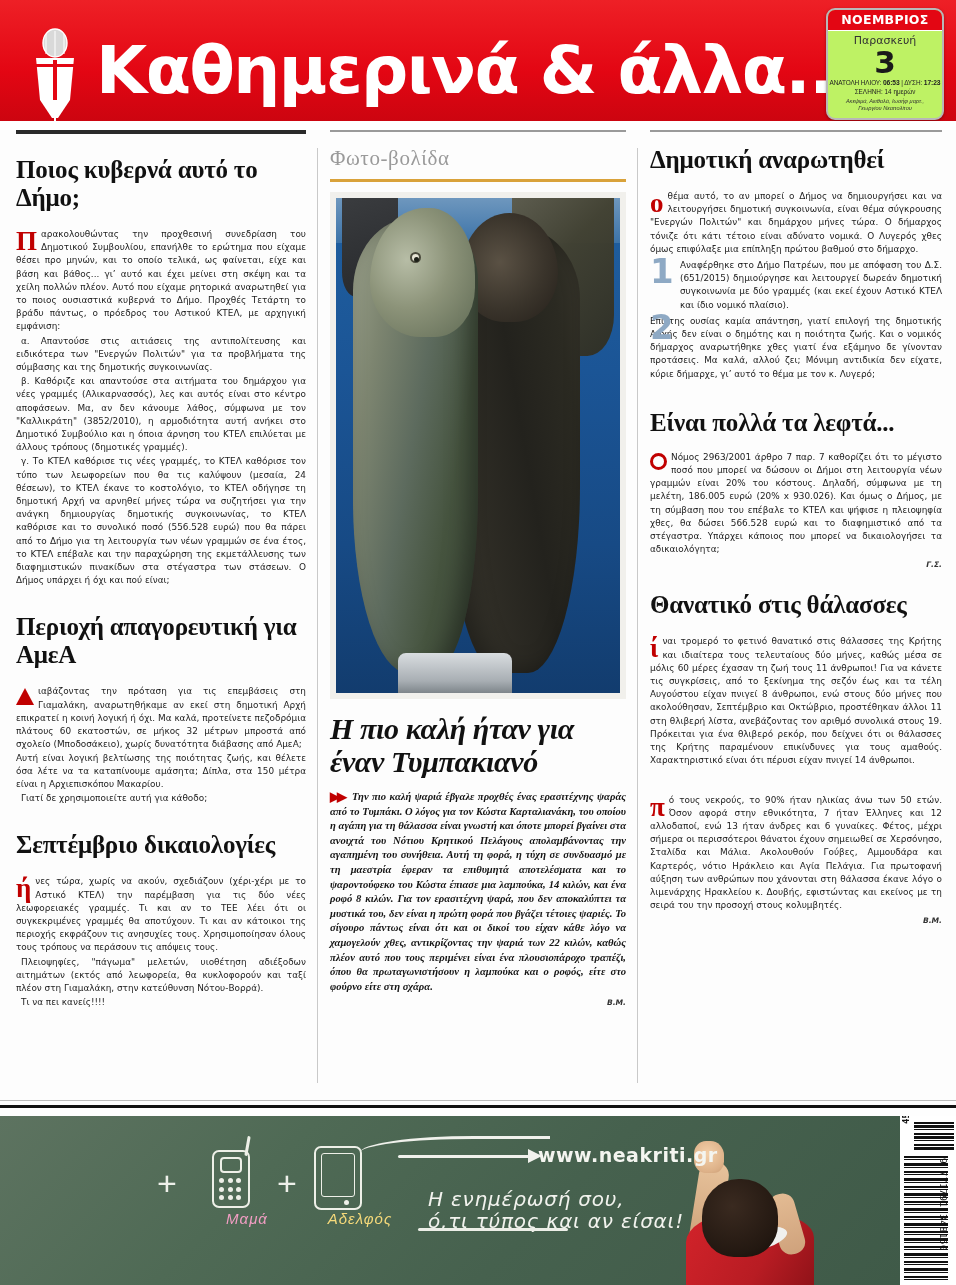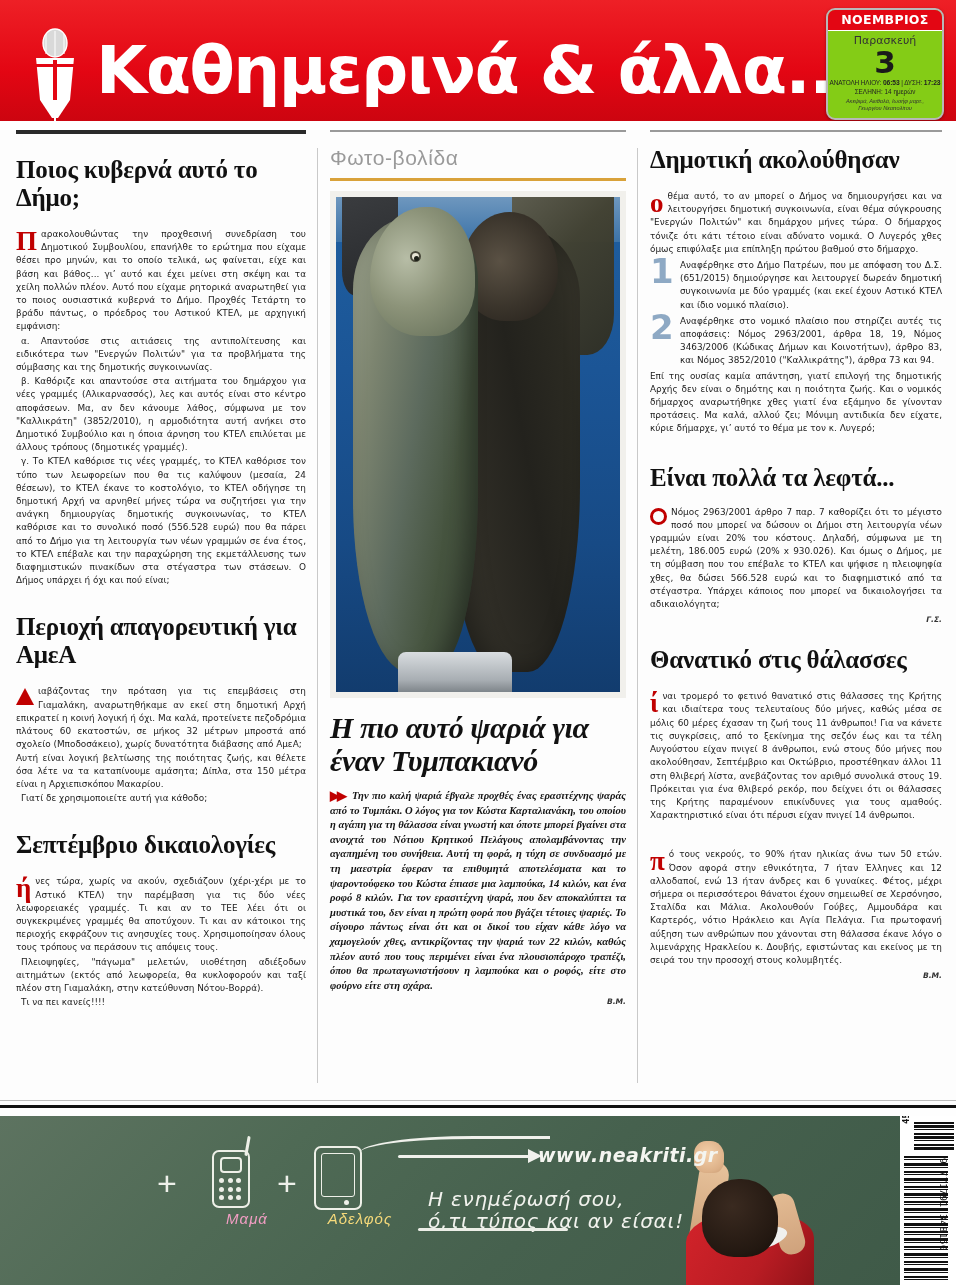--- a/index.html
+++ b/index.html
@@ -47,21 +47,21 @@
     letter-spacing: -1.5px;
     line-height: 1;
     white-space: nowrap;
   }
 
   
   .calbox {
     position: absolute;
     right: 12px; top: 8px;
     width: 118px; height: 112px;
-    background: #84cc16;
+    background: #bef264;
     border: 2px solid #b8b8b8;
     border-radius: 9px;
     box-shadow: 0 1px 3px rgba(0,0,0,0.35);
     overflow: hidden;
     text-align: center;
   }
   .cal-month {
     background: #e30613;
     color: #ffffff;
     font-size: 12.5px;
@@ -147,21 +147,21 @@
     font-size: 25px;
     font-weight: bold;
     color: #111111;
     line-height: 1.12;
     margin: 0 0 16px 0;
     letter-spacing: -0.2px;
   }
   h2.head.tight { margin-bottom: 14px; }
 
   .kicker {
-    font-family: Liberation Sans, sans-serif;
+    font-family: Liberation Serif, serif;
     font-size: 21px;
     color: #9a9a9a;
     letter-spacing: 0.6px;
     margin: 0 0 8px 0;
     font-weight: normal;
   }
   .kicker-rule {
     height: 3px;
     background: #d9a23a;
     margin-bottom: 10px;
@@ -442,21 +442,20 @@
   }
   .tablet-home {
     position:absolute; left:34px; top:60px;
     width: 5px; height: 5px;
     background:#eef0e8; border-radius:50%;
   }
   .ad-url {
     position: absolute;
     left: 538px; top: 1144px;
     font-size: 19px;
-    font-style: italic;
     font-weight: bold;
     color: #f4f5f0;
     letter-spacing: 0.5px;
     white-space: nowrap;
     font-family: "DejaVu Sans", sans-serif;
   }
   .ad-slogan {
     position: absolute;
     left: 428px; top: 1188px;
     font-size: 20px;
@@ -687,44 +686,43 @@
           <div class="diver-suit"></div>
           <div class="fish-b"></div>
           <div class="fish-b-head"></div>
           <div class="fish-a"></div>
           <div class="fish-a-head"></div>
           <div class="fish-a-eye"></div>
           <div class="boat-rail"></div>
         </div>
       </div>
 
-      <h1 class="feature">Η πιο αυτό ψαριά για έναν Τυμπακιανό</h1>
+      <h1 class="feature">Η πιο καλή ήταν για έναν Τυμπακιανό</h1>
 
       <div class="lead-wrap">
         <span class="lead-arrows">▶▶</span>
         <p class="lead first">Την πιο καλή ψαριά έβγαλε προχθές ένας ερασιτέχνης ψαράς από το Τυμπάκι. Ο λόγος για τον Κώστα Καρταλιανάκη, του οποίου η αγάπη για τη θάλασσα είναι γνωστή και όποτε μπορεί βγαίνει στα ανοιχτά του Νότιου Κρητικού Πελάγους απολαμβάνοντας την αγαπημένη του συνήθεια. Αυτή τη φορά, η τύχη σε συνδυασμό με τη μαεστρία έφεραν τα επιθυμητά αποτελέσματα και το ψαροντούφεκο του Κώστα έπιασε μια λαμπούκα, 14 κιλών, και ένα ροφό 8 κιλών. Για τον ερασιτέχνη ψαρά, που δεν αποκαλύπτει τα μυστικά του, δεν είναι η πρώτη φορά που βγάζει τέτοιες ψαριές. Το σίγουρο πάντως είναι ότι και οι δικοί του είχαν κάθε λόγο να χαμογελούν χθες, αντικρίζοντας την ψαριά των 22 κιλών, καθώς πλέον αυτό που τους περιμένει είναι ένα πλουσιοπάροχο τραπέζι, όπου θα πρωταγωνιστήσουν η λαμπούκα και ο ροφός, είτε στο φούρνο είτε στη σχάρα.</p>
       </div>
       <div class="sig">Β.Μ.</div>
     </div>
 
     <div class="col col-right">
       <div class="toprule-thin"></div>
 
       <article>
-        <h2 class="head">Δημοτική ακολούθησαν</h2>
+        <h2 class="head">Δημοτική αναρωτηθεί</h2>
         <p class="body dropcap">ο θέμα αυτό, το αν μπορεί ο Δήμος να δημιουργήσει και να λειτουργήσει δημοτική συγκοινωνία, είναι θέμα σύγκρουσης "Ενεργών Πολιτών" και δημάρχου μήνες τώρα. Ο δήμαρχος τόνιζε ότι κάτι τέτοιο είναι αδύνατο νομικά. Ο Λυγερός χθες όμως επιφύλαξε μια επίπληξη πρώτου βαθμού στο δήμαρχο.</p>
 
         <div class="numitem">
           <span class="num">1</span>
           <p class="body numitem-cont">Αναφέρθηκε στο Δήμο Πατρέων, που με απόφαση του Δ.Σ. (651/2015) δημιούργησε και λειτουργεί δωρεάν δημοτική συγκοινωνία με δύο γραμμές (και εκεί έχουν Αστικό ΚΤΕΛ και ίδιο νομικό πλαίσιο).</p>
         </div>
 
         <div class="numitem">
           <span class="num">2</span>
-          <p class="body numitem-cont">Αναφέρθηκε στο νομικό πλαίσιο που στηρίζει αυτές τις αποφάσεις: Νόμος 2963/2001, άρθρα 18, 19, Νόμος 3463/2006 (Κώδικας Δήμων και Κοινοτήτων), άρθρο 83, και Νόμος 3852/2010 ("Καλλικράτης"), άρθρα 73 και 94.</p>
         </div>
 
         <p class="body" style="margin-top:2px">Επί της ουσίας καμία απάντηση, γιατί επιλογή της δημοτικής Αρχής δεν είναι ο δημότης και η ποιότητα ζωής. Και ο νομικός δήμαρχος αναρωτήθηκε χθες γιατί ένα εξάμηνο δε γίνονταν προτάσεις. Μα καλά, αλλού ζει; Μόνιμη αντιδικία δεν είχατε, κύριε δήμαρχε, γι’ αυτό το θέμα με τον κ. Λυγερό;</p>
       </article>
 
       <article style="margin-top:28px">
         <h2 class="head tight">Είναι πολλά τα λεφτά...</h2>
         <div>
           <span class="circlecap"></span>
           <p class="body">Νόμος 2963/2001 άρθρο 7 παρ. 7 καθορίζει ότι το μέγιστο ποσό που μπορεί να δώσουν οι Δήμοι στη λειτουργία νέων γραμμών είναι 20% του κόστους. Δηλαδή, σύμφωνα με τη μελέτη, 186.005 ευρώ (20% x 930.026). Και όμως ο Δήμος, με τη σύμβαση που του επέβαλε το ΚΤΕΛ και ψήφισε η πλειοψηφία χθες, θα δώσει 566.528 ευρώ και το διαφημιστικό από τα στέγαστρα. Υπάρχει κάποιος που μπορεί να δικαιολογήσει τα αδικαιολόγητα;</p>

